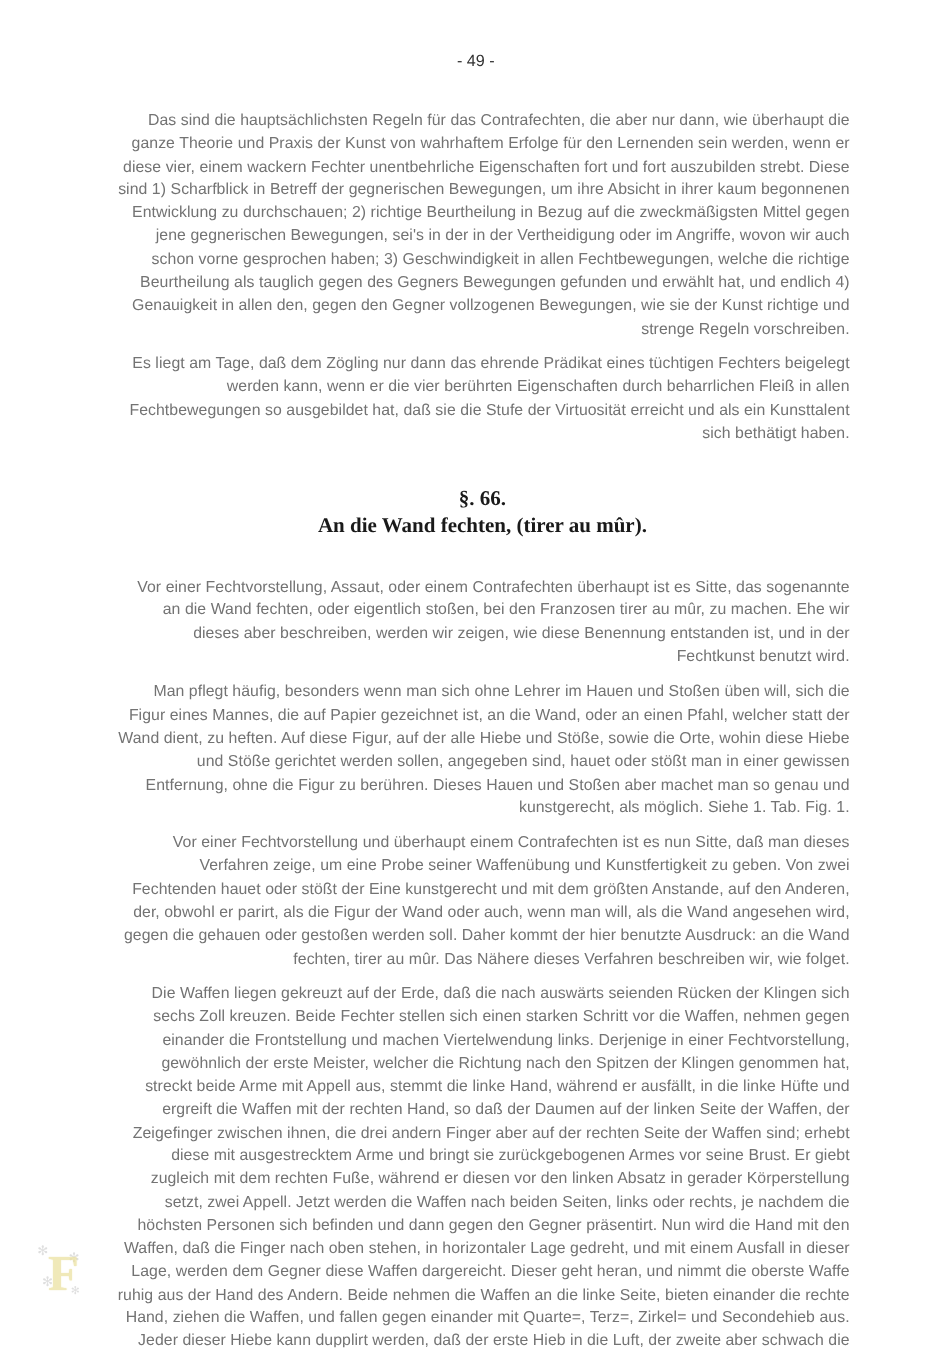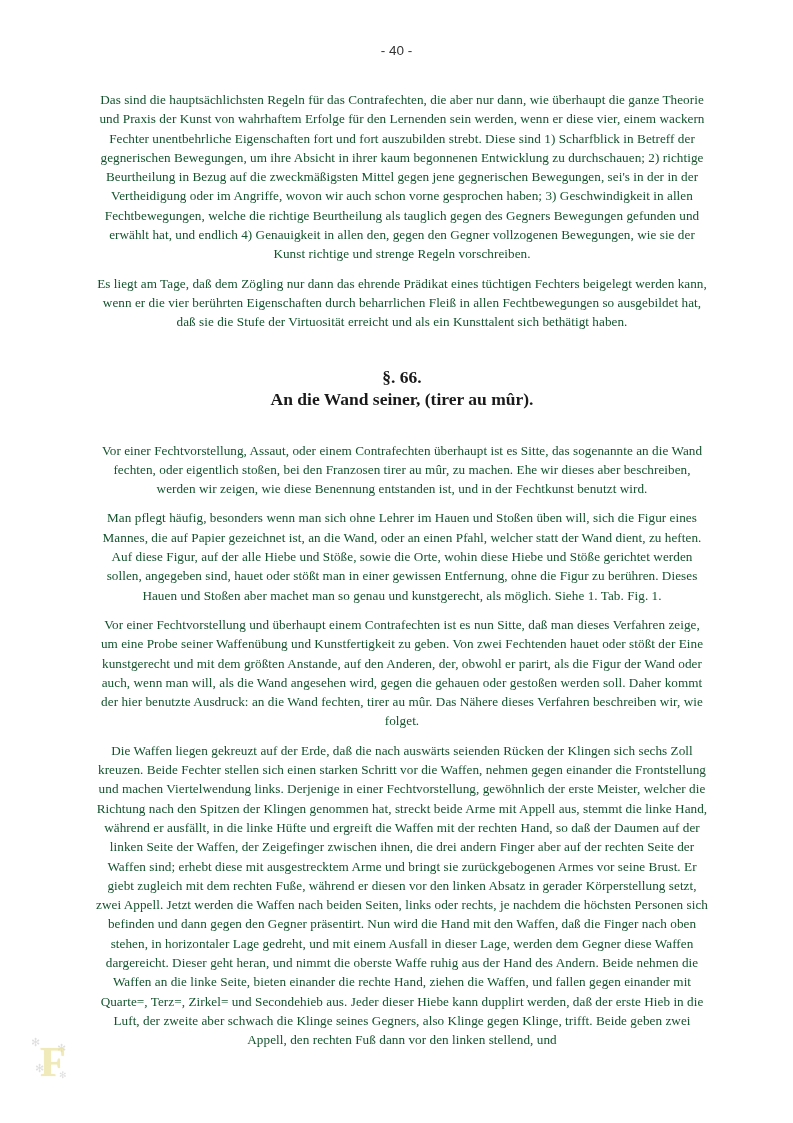--- a/index.html
+++ b/index.html
@@ -26,23 +26,22 @@
     position: absolute;
     left: 96px;
     top: 90px;
     width: 612px;
   }
   .body-para {
     margin: 0 0 10px 0;
     font-size: 13.2px;
     line-height: 19.3px;
     letter-spacing: 0.05px;
-    color: #14532d;
-    text-align: center;
-    font-family: Liberation Serif, serif;
+    color: #737373;
+    text-align: right;
   }
   .section-heading {
     margin-top: 34px;
     margin-bottom: 30px;
     text-align: center;
     font-family: "Liberation Serif", serif;
     font-weight: bold;
     color: #1a1a1a;
   }
   .section-number {
@@ -82,31 +81,31 @@
   .flourish.f1 { left: -2px; top: 0px; }
   .flourish.f2 { left: 24px; top: 6px; }
   .flourish.f3 { left: 2px;  top: 26px; }
   .flourish.f4 { left: 26px; top: 34px; font-size: 9px; }
 </style>
 </head>
 <body>
 
 <div class="page">
 
-  <div class="page-number">- 40 -</div>
+  <div class="page-number">- 49 -</div>
 
   <div class="content">
 
     <p class="body-para">Das sind die hauptsächlichsten Regeln für das Contrafechten, die aber nur dann, wie überhaupt die ganze Theorie und Praxis der Kunst von wahrhaftem Erfolge für den Lernenden sein werden, wenn er diese vier, einem wackern Fechter unentbehrliche Eigenschaften fort und fort auszubilden strebt. Diese sind 1) Scharfblick in Betreff der gegnerischen Bewegungen, um ihre Absicht in ihrer kaum begonnenen Entwicklung zu durchschauen; 2) richtige Beurtheilung in Bezug auf die zweckmäßigsten Mittel gegen jene gegnerischen Bewegungen, sei's in der in der Vertheidigung oder im Angriffe, wovon wir auch schon vorne gesprochen haben; 3) Geschwindigkeit in allen Fechtbewegungen, welche die richtige Beurtheilung als tauglich gegen des Gegners Bewegungen gefunden und erwählt hat, und endlich 4) Genauigkeit in allen den, gegen den Gegner vollzogenen Bewegungen, wie sie der Kunst richtige und strenge Regeln vorschreiben.</p>
 
     <p class="body-para">Es liegt am Tage, daß dem Zögling nur dann das ehrende Prädikat eines tüchtigen Fechters beigelegt werden kann, wenn er die vier berührten Eigenschaften durch beharrlichen Fleiß in allen Fechtbewegungen so ausgebildet hat, daß sie die Stufe der Virtuosität erreicht und als ein Kunsttalent sich bethätigt haben.</p>
 
     <div class="section-heading">
       <div class="section-number">§. 66.</div>
-      <div class="section-title">An die Wand seiner, (tirer au mûr).</div>
+      <div class="section-title">An die Wand fechten, (tirer au mûr).</div>
     </div>
 
     <p class="body-para">Vor einer Fechtvorstellung, Assaut, oder einem Contrafechten überhaupt ist es Sitte, das sogenannte an die Wand fechten, oder eigentlich stoßen, bei den Franzosen tirer au mûr, zu machen. Ehe wir dieses aber beschreiben, werden wir zeigen, wie diese Benennung entstanden ist, und in der Fechtkunst benutzt wird.</p>
 
     <p class="body-para">Man pflegt häufig, besonders wenn man sich ohne Lehrer im Hauen und Stoßen üben will, sich die Figur eines Mannes, die auf Papier gezeichnet ist, an die Wand, oder an einen Pfahl, welcher statt der Wand dient, zu heften. Auf diese Figur, auf der alle Hiebe und Stöße, sowie die Orte, wohin diese Hiebe und Stöße gerichtet werden sollen, angegeben sind, hauet oder stößt man in einer gewissen Entfernung, ohne die Figur zu berühren. Dieses Hauen und Stoßen aber machet man so genau und kunstgerecht, als möglich. Siehe 1. Tab. Fig. 1.</p>
 
     <p class="body-para">Vor einer Fechtvorstellung und überhaupt einem Contrafechten ist es nun Sitte, daß man dieses Verfahren zeige, um eine Probe seiner Waffenübung und Kunstfertigkeit zu geben. Von zwei Fechtenden hauet oder stößt der Eine kunstgerecht und mit dem größten Anstande, auf den Anderen, der, obwohl er parirt, als die Figur der Wand oder auch, wenn man will, als die Wand angesehen wird, gegen die gehauen oder gestoßen werden soll. Daher kommt der hier benutzte Ausdruck: an die Wand fechten, tirer au mûr. Das Nähere dieses Verfahren beschreiben wir, wie folget.</p>
 
     <p class="body-para">Die Waffen liegen gekreuzt auf der Erde, daß die nach auswärts seienden Rücken der Klingen sich sechs Zoll kreuzen. Beide Fechter stellen sich einen starken Schritt vor die Waffen, nehmen gegen einander die Frontstellung und machen Viertelwendung links. Derjenige in einer Fechtvorstellung, gewöhnlich der erste Meister, welcher die Richtung nach den Spitzen der Klingen genommen hat, streckt beide Arme mit Appell aus, stemmt die linke Hand, während er ausfällt, in die linke Hüfte und ergreift die Waffen mit der rechten Hand, so daß der Daumen auf der linken Seite der Waffen, der Zeigefinger zwischen ihnen, die drei andern Finger aber auf der rechten Seite der Waffen sind; erhebt diese mit ausgestrecktem Arme und bringt sie zurückgebogenen Armes vor seine Brust. Er giebt zugleich mit dem rechten Fuße, während er diesen vor den linken Absatz in gerader Körperstellung setzt, zwei Appell. Jetzt werden die Waffen nach beiden Seiten, links oder rechts, je nachdem die höchsten Personen sich befinden und dann gegen den Gegner präsentirt. Nun wird die Hand mit den Waffen, daß die Finger nach oben stehen, in horizontaler Lage gedreht, und mit einem Ausfall in dieser Lage, werden dem Gegner diese Waffen dargereicht. Dieser geht heran, und nimmt die oberste Waffe ruhig aus der Hand des Andern. Beide nehmen die Waffen an die linke Seite, bieten einander die rechte Hand, ziehen die Waffen, und fallen gegen einander mit Quarte=, Terz=, Zirkel= und Secondehieb aus. Jeder dieser Hiebe kann dupplirt werden, daß der erste Hieb in die Luft, der zweite aber schwach die Klinge seines Gegners, also Klinge gegen Klinge, trifft. Beide geben zwei Appell, den rechten Fuß dann vor den linken stellend, und</p>
 

